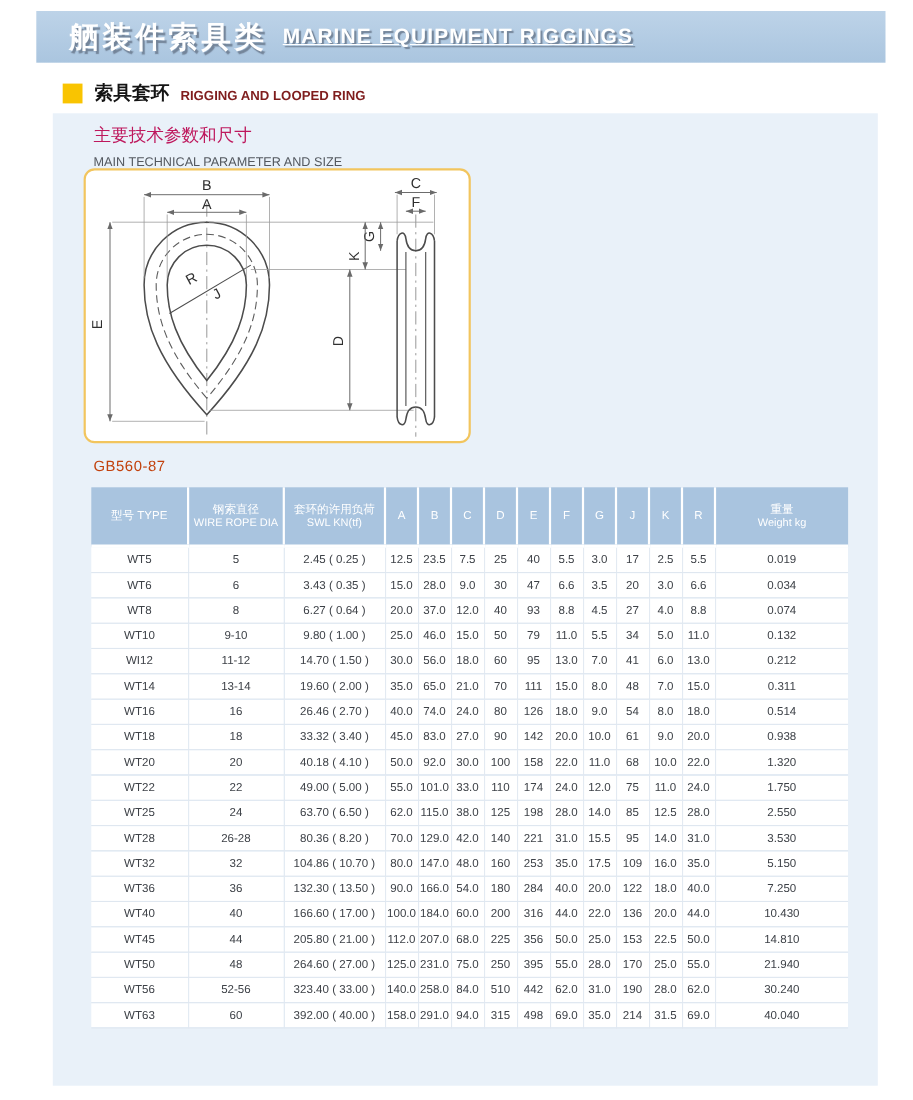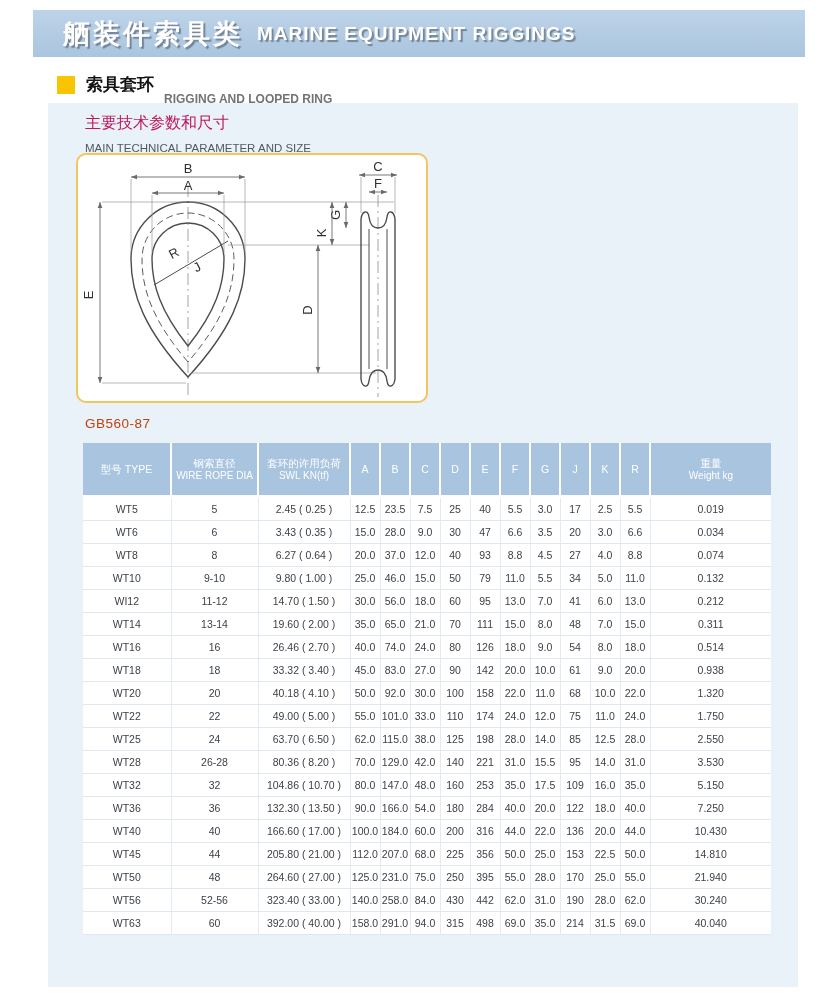--- a/index.html
+++ b/index.html
@@ -6,27 +6,27 @@
   .page{position:relative;width:820px;height:1000px;background:#ffffff;overflow:hidden;
         font-family:"Liberation Sans", sans-serif;}
 
   
   .banner{position:absolute;left:33px;top:10px;width:772px;height:47px;
           background:linear-gradient(#bdd3e8,#aac5df);
           display:flex;align-items:center;padding-left:30px;box-sizing:border-box;gap:14px;}
   .banner-zh{font-size:27px;font-weight:bold;color:#fff;letter-spacing:3px;
              text-shadow:2px 2px 1px rgba(105,120,140,.85);white-space:nowrap;}
   .banner-en{font-size:19px;font-weight:bold;color:#fff;letter-spacing:1px;
-             text-shadow:2px 2px 1px rgba(105,120,140,.85);white-space:nowrap;}
+             text-shadow:2px 2px 1px rgba(105,120,140,.85);white-space:nowrap;text-decoration:underline;}
 
   
   .section-head{position:absolute;left:33px;top:73px;display:flex;align-items:center;padding-left:24px;}
   .bullet{width:18px;height:18px;background:#f9c401;margin-right:11px;flex:none;}
   .sec-zh{font-size:17px;font-weight:bold;color:#141414;margin-right:10px;white-space:nowrap;}
-  .sec-en{font-size:12px;font-weight:bold;color:#737373;position:relative;top:14px;white-space:nowrap;}
+  .sec-en{font-size:12px;font-weight:bold;color:#7f1d1d;position:relative;top:2px;white-space:nowrap;}
 
   
   .panel{position:absolute;left:48px;top:103px;width:750px;height:884px;background:#e9f1f9;}
   .sub-zh{position:absolute;left:37px;top:10px;font-size:16px;color:#be185d;}
   .sub-en{position:absolute;left:37px;top:39px;font-size:11.5px;color:#53585f;text-align:right;}
 
   .draw-box{position:absolute;left:28px;top:50px;width:352px;height:250px;background:#fff;
             border:2px solid #f2c55e;border-radius:10px;box-sizing:border-box;}
   .draw-box svg{display:block;margin:0 auto;}
 
@@ -483,21 +483,21 @@
             <td>55.0</td>
             <td>21.940</td>
           </tr>
           <tr>
             <td>WT56</td>
             <td>52-56</td>
             <td>323.40 ( 33.00 )</td>
             <td>140.0</td>
             <td>258.0</td>
             <td>84.0</td>
-            <td>430</td>
+            <td>510</td>
             <td>442</td>
             <td>62.0</td>
             <td>31.0</td>
             <td>190</td>
             <td>28.0</td>
             <td>62.0</td>
             <td>30.240</td>
           </tr>
           <tr>
             <td>WT63</td>

